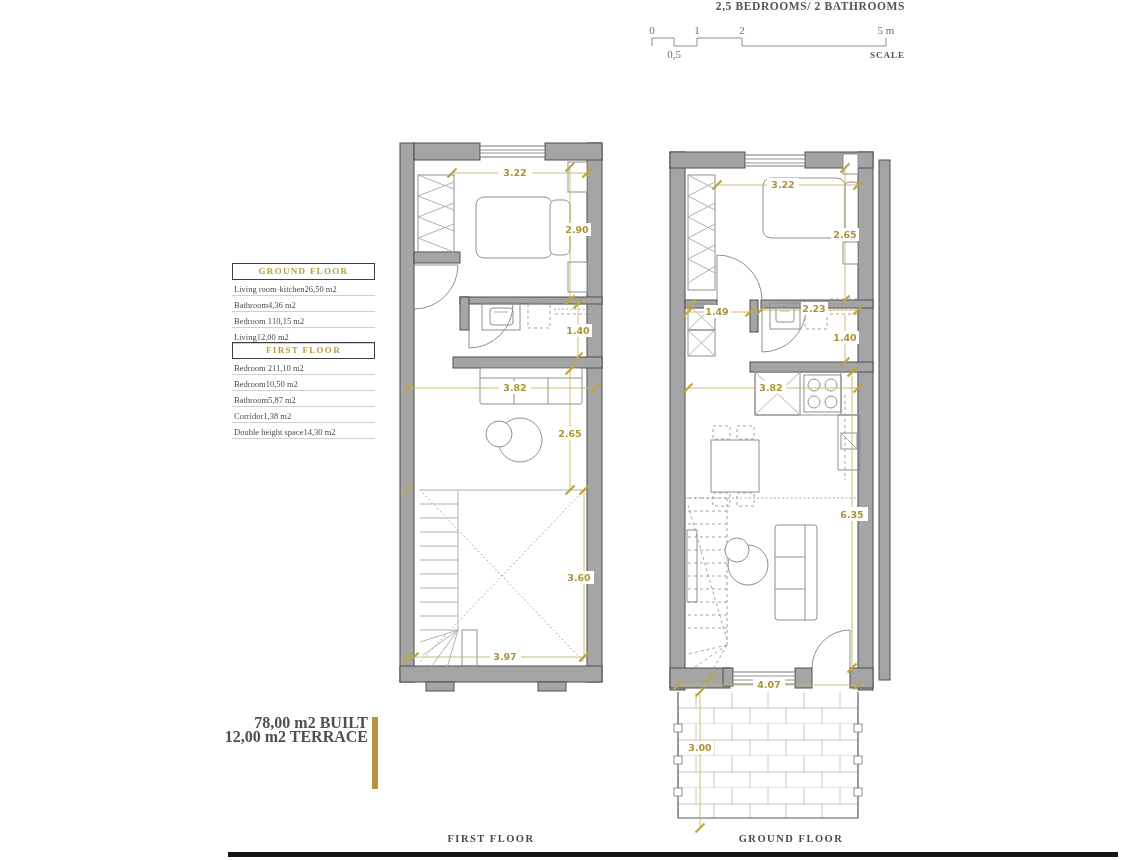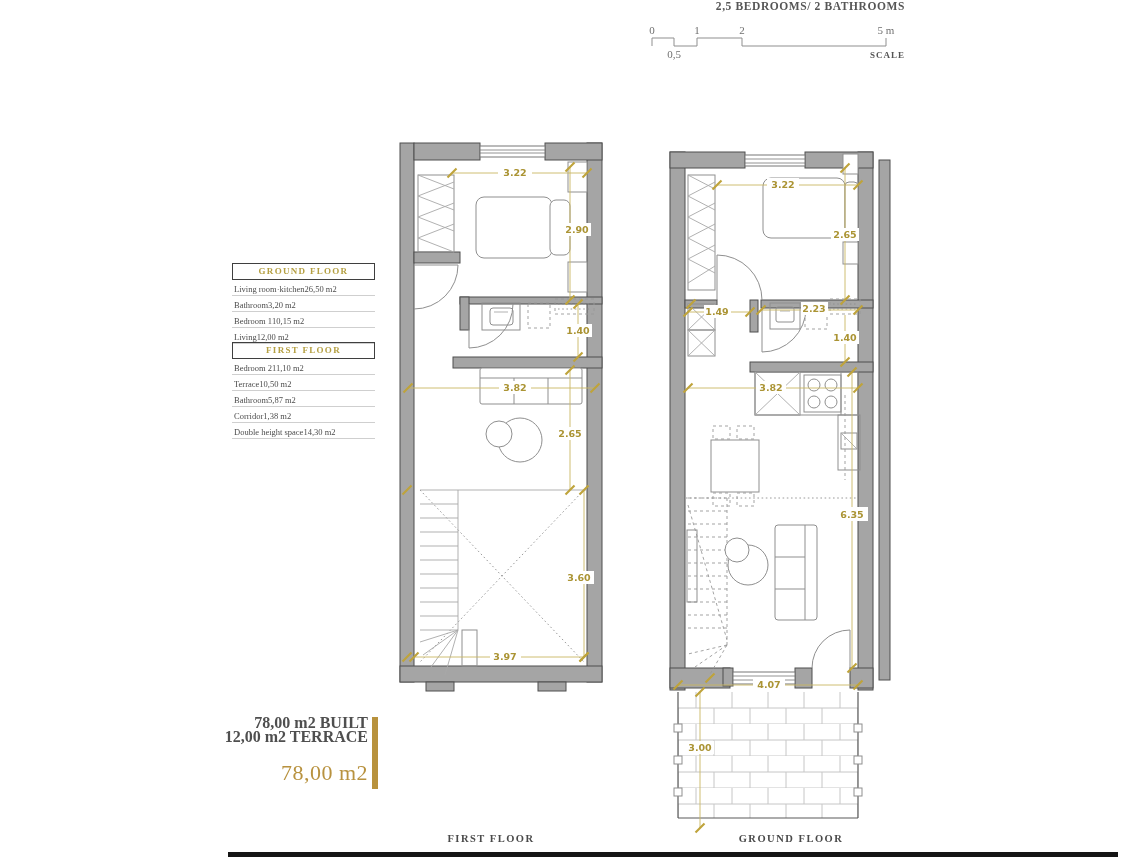--- a/index.html
+++ b/index.html
@@ -68,40 +68,40 @@
   </svg>
 
   <div class="tbl" style="top:263px">
     <div class="tbl-title">GROUND FLOOR</div>
     <div class="tbl-row">
         <span>Living room·kitchen</span>
         <span class="v">26,50 m2</span>
       </div>
     <div class="tbl-row">
         <span>Bathroom</span>
-        <span class="v">3,20 m2</span>
+        <span class="v">4,36 m2</span>
       </div>
     <div class="tbl-row">
         <span>Bedroom 1</span>
         <span class="v">10,15 m2</span>
       </div>
     <div class="tbl-row">
         <span>Living</span>
         <span class="v">12,00 m2</span>
       </div>
   </div>
 
   <div class="tbl" style="top:342px">
     <div class="tbl-title">FIRST FLOOR</div>
     <div class="tbl-row">
         <span>Bedroom 2</span>
         <span class="v">11,10 m2</span>
       </div>
     <div class="tbl-row">
-        <span>Terrace</span>
+        <span>Bedroom</span>
         <span class="v">10,50 m2</span>
       </div>
     <div class="tbl-row">
         <span>Bathroom</span>
         <span class="v">5,87 m2</span>
       </div>
     <div class="tbl-row">
         <span>Corridor</span>
         <span class="v">1,38 m2</span>
       </div>
@@ -427,21 +427,20 @@
       <text class="dim" x="45" y="611">3.00</text>
 
       <use href="#tkR" transform="translate(36,164)"></use>
       <use href="#tkR" transform="translate(55,538)"></use>
     </g>
   </svg>
 
   <div class="summary">
     <div class="l">78,00 m2 BUILT</div>
     <div class="l">12,00 m2 TERRACE</div>
-    <div class="total">78,00 m2</div>
   </div>
   <div class="goldbar"></div>
 
   <div class="floor-label fl-first">FIRST FLOOR</div>
   <div class="floor-label fl-ground">GROUND FLOOR</div>
 
   <div class="footer-bar"></div>
 </div>
 
 </body></html>

